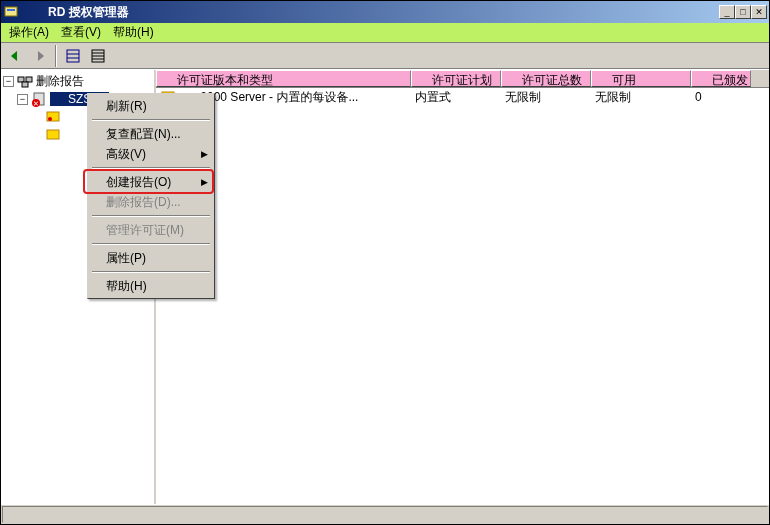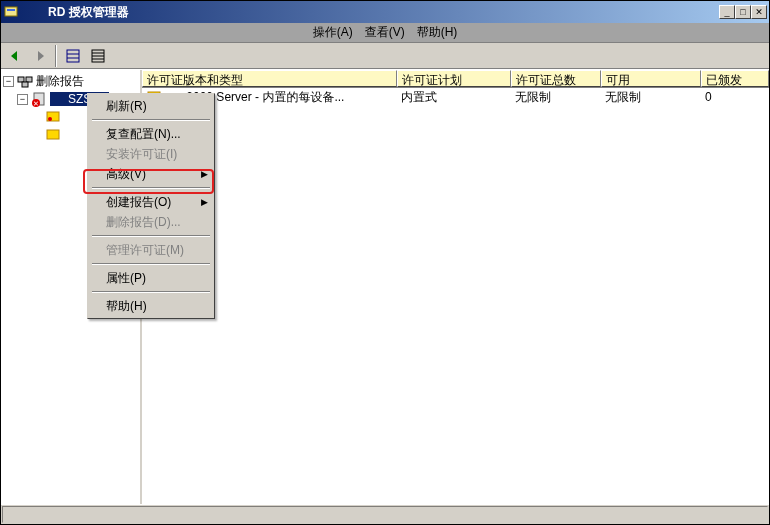--- a/index.html
+++ b/index.html
@@ -3,39 +3,39 @@
 <meta charset="utf-8">
 <style>
 * { box-sizing: border-box; margin: 0; padding: 0; font-family: "Microsoft YaHei", SimSun, Tahoma, sans-serif; }
 body { background: #888; width: 770px; height: 525px; overflow: hidden; }
 .window { width: 770px; height: 525px; background: #d4d0c8; display: flex; flex-direction: column; border: 1px solid #000; }
 .titlebar { height: 22px; background: linear-gradient(to right, #0a246a, #a6caf0); display: flex; align-items: center; padding: 0 2px; color: #fff; }
 .titlebar .icon { width: 16px; height: 16px; margin-right: 4px; display: flex; align-items: center; justify-content: center; }
 .titlebar .title { font-size: 12px; font-weight: bold; flex: 1; padding-left: 25px; }
 .titlebar .ctrls { display: flex; gap: 0; }
 .titlebar .ctrls button { width: 16px; height: 14px; background: #d4d0c8; border: 1px solid; border-color: #fff #404040 #404040 #fff; font-size: 9px; font-family: Marlett, sans-serif; line-height: 1; cursor: pointer; padding: 0; }
-.menubar { height: 20px; background: #a3a3a3; display: flex; align-items: center; padding: 0 2px; font-size: 12px; border-bottom: 1px solid #808080; justify-content: center; }
+.menubar { height: 20px; background: #bef264; display: flex; align-items: center; padding: 0 2px; font-size: 12px; border-bottom: 1px solid #808080; }
 .menubar .mitem { padding: 2px 6px; cursor: pointer; }
 .toolbar { height: 26px; background: #d4d0c8; display: flex; align-items: center; padding: 2px; border-bottom: 1px solid #808080; gap: 2px; }
 .tbtn { width: 23px; height: 22px; border: 1px solid transparent; display: flex; align-items: center; justify-content: center; cursor: pointer; }
 .tsep { width: 2px; height: 22px; border-left: 1px solid #808080; border-right: 1px solid #fff; margin: 0 2px; }
 .content { flex: 1; display: flex; background: #fff; border-top: 1px solid #fff; }
 .tree-pane { width: 155px; border-right: 2px inset #d4d0c8; padding: 2px; font-size: 12px; background: #fff; overflow: hidden; }
 .tree-node { display: flex; align-items: center; height: 18px; white-space: nowrap; }
 .exp { width: 11px; height: 11px; border: 1px solid #808080; display: inline-flex; align-items: center; justify-content: center; font-size: 9px; line-height: 1; margin-right: 3px; background: #fff; cursor: pointer; }
 .nicon { width: 16px; height: 16px; margin-right: 3px; display: inline-flex; align-items: center; justify-content: center; }
 .tree-children { margin-left: 14px; }
 .selected { background: #0a246a; color: #fff; padding: 0 18px; }
 .list-pane { flex: 1; display: flex; flex-direction: column; }
 .list-header { display: flex; height: 18px; background: #d4d0c8; font-size: 12px; border-bottom: 1px solid #808080; }
-.lh-col { border-right: 1px solid #808080; border-bottom: 1px solid #404040; border-top: 1px solid #fff; border-left: 1px solid #fff; padding: 1px 4px; background: #fef9c3; white-space: nowrap; overflow: hidden; cursor: pointer; }
+.lh-col { border-right: 1px solid #808080; border-bottom: 1px solid #404040; border-top: 1px solid #fff; border-left: 1px solid #fff; padding: 1px 20px; background: #f9a8d4; white-space: nowrap; overflow: hidden; cursor: pointer; }
 .list-body { flex: 1; background: #fff; font-size: 12px; }
 .list-row { display: flex; height: 18px; align-items: center; }
 .cell { padding: 1px 4px; white-space: nowrap; overflow: hidden; }
-.c0 { width: 255px; } .c1 { width: 114px; } .c2 { width: 90px; } .c3 { width: 100px; } .c4 { width: 68px; }
+.c0 { width: 255px; } .c1 { width: 90px; } .c2 { width: 90px; } .c3 { width: 100px; } .c4 { width: 60px; }
 .context-menu { position: absolute; left: 87px; top: 93px; width: 128px; background: #d4d0c8; border: 1px solid; border-color: #d4d0c8 #404040 #404040 #d4d0c8; box-shadow: 2px 2px 2px rgba(0,0,0,0.3); font-size: 12px; padding: 2px; z-index: 100; }
 .cm-item { height: 20px; display: flex; align-items: center; padding: 0 18px 0 16px; cursor: pointer; position: relative; }
 .cm-item.disabled { color: #808080; cursor: default; }
 .cm-sep { height: 1px; border-top: 1px solid #808080; border-bottom: 1px solid #fff; margin: 3px 2px; }
 .cm-arrow { position: absolute; right: 4px; font-size: 9px; }
 .highlight-box { position: absolute; left: 83px; top: 169px; width: 131px; height: 25px; border: 2px solid #e02020; border-radius: 4px; pointer-events: none; z-index: 101; }
 .statusbar { height: 20px; background: #d4d0c8; border-top: 1px solid #fff; display: flex; }
 .sb-cell { border: 1px inset #d4d0c8; margin: 1px; }
 .sb-cell:first-child { flex: 1; }
 svg { display: block; }
@@ -171,21 +171,20 @@
 
   <div class="statusbar">
     <div class="sb-cell"></div>
   </div>
 </div>
 
 <div class="context-menu">
   <div class="cm-item">刷新(R)</div>
   <div class="cm-sep"></div>
   <div class="cm-item">复查配置(N)...</div>
-  <div class="cm-item disabled">安装许可证(I)</div>
   <div class="cm-item">
     <span>高级(V)</span>
     <span class="cm-arrow">▶</span>
   </div>
   <div class="cm-sep"></div>
   <div class="cm-item">
     <span>创建报告(O)</span>
     <span class="cm-arrow">▶</span>
   </div>
   <div class="cm-item disabled">删除报告(D)...</div>

